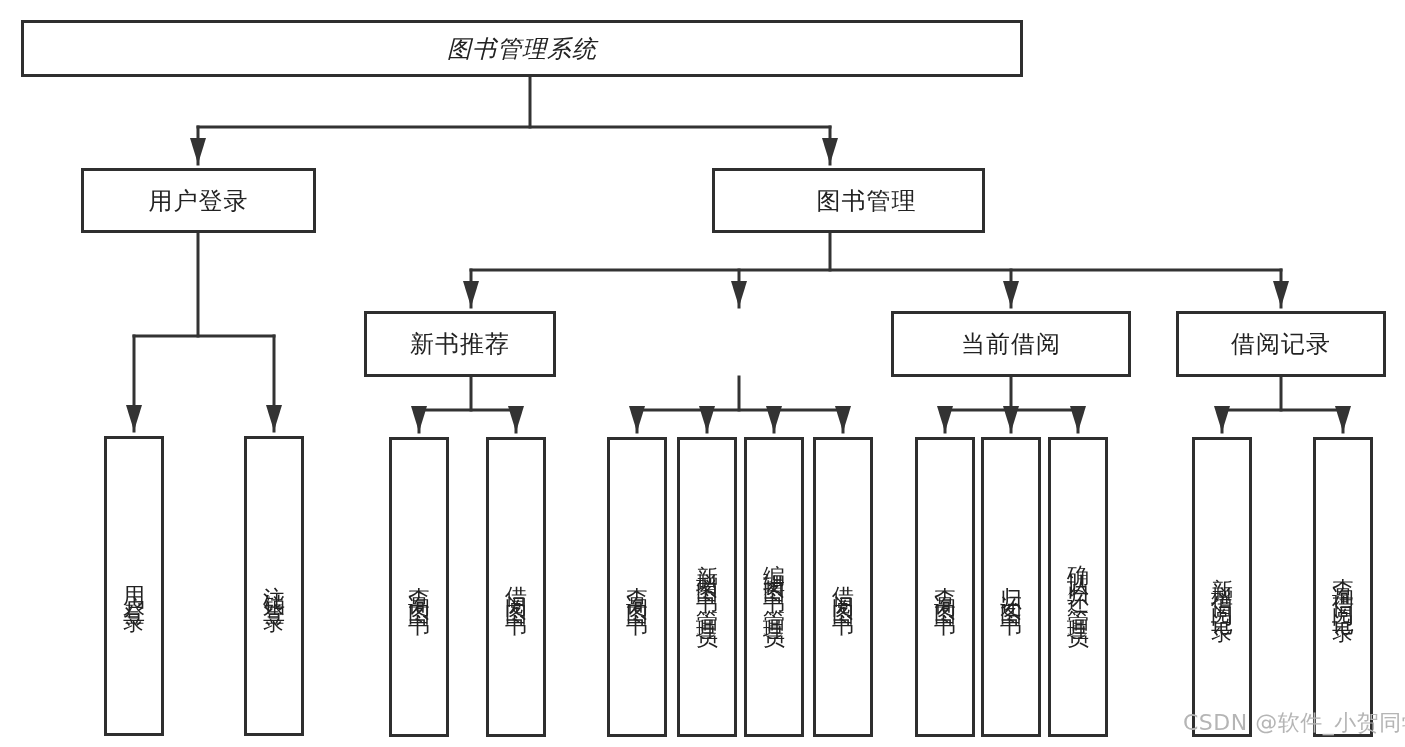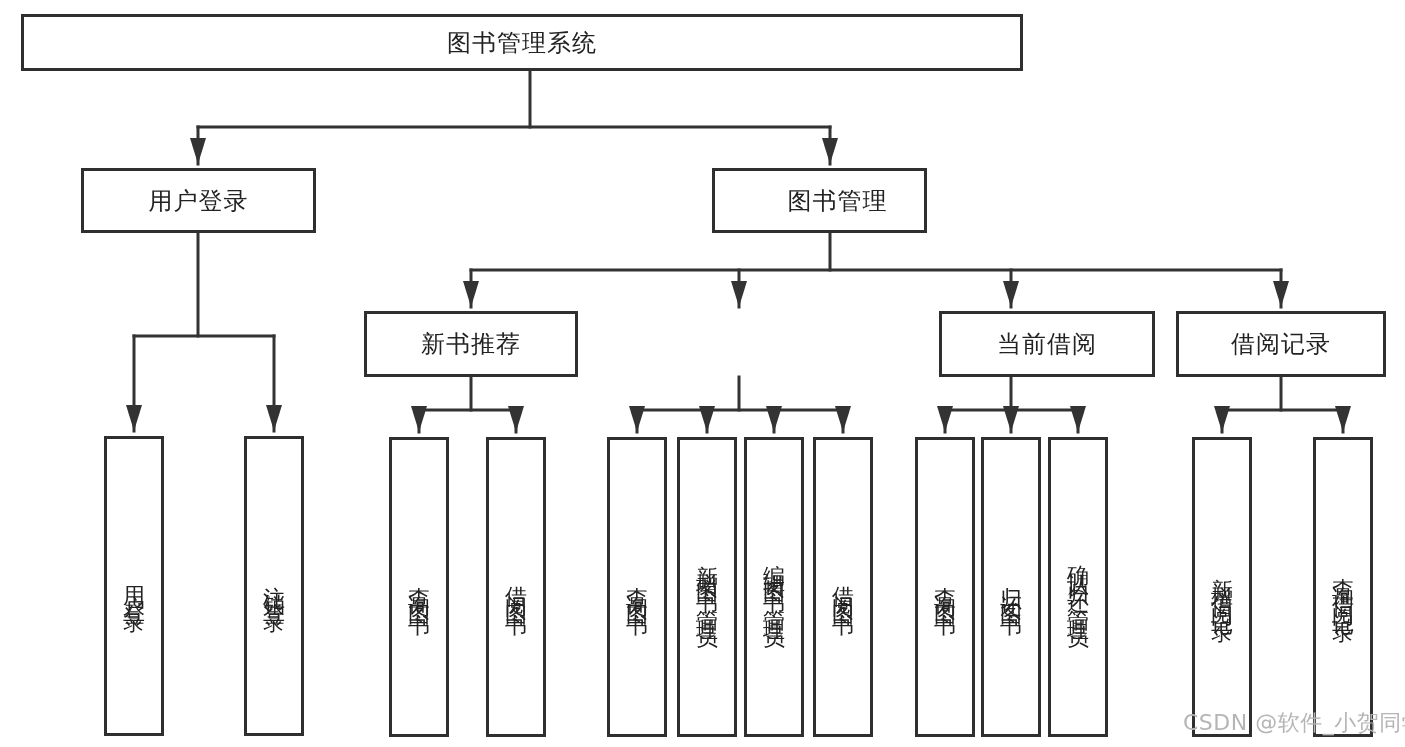--- a/index.html
+++ b/index.html
@@ -119,35 +119,35 @@
     <path class="conn" d="M945,410 V432" marker-end="url(#ah)"></path>
     <path class="conn" d="M1011,410 V432" marker-end="url(#ah)"></path>
     <path class="conn" d="M1078,410 V432" marker-end="url(#ah)"></path>
 
     <path class="conn" d="M1281,377 V410"></path>
     <path class="conn" d="M1222,410 H1343"></path>
     <path class="conn" d="M1222,410 V432" marker-end="url(#ah)"></path>
     <path class="conn" d="M1343,410 V432" marker-end="url(#ah)"></path>
   </svg>
 
-  <div class="box h" style="left:21px;top:14px;width:1002px;height:57px;">
+  <div class="box h" style="left:21px;top:20px;width:1002px;height:57px;font-style:italic;">
     <span>图书管理系统</span>
   </div>
 
   <div class="box h" style="left:81px;top:168px;width:235px;height:65px;">
     <span>用户登录</span>
   </div>
-  <div class="box h" style="left:712px;top:168px;width:215px;height:65px;padding-left:36px;">
+  <div class="box h" style="left:712px;top:168px;width:273px;height:65px;padding-left:36px;">
     <span>图书管理</span>
   </div>
 
-  <div class="box h" style="left:364px;top:311px;width:214px;height:66px;">
+  <div class="box h" style="left:364px;top:311px;width:192px;height:66px;">
     <span>新书推荐</span>
   </div>
-  <div class="box h" style="left:939px;top:311px;width:216px;height:66px;">
+  <div class="box h" style="left:891px;top:311px;width:240px;height:66px;">
     <span>当前借阅</span>
   </div>
   <div class="box h" style="left:1176px;top:311px;width:210px;height:66px;">
     <span>借阅记录</span>
   </div>
 
   <div class="box v" style="left:104px;top:436px;width:60px;height:300px;">
     <span>用户登录</span>
   </div>
   <div class="box v" style="left:244px;top:436px;width:60px;height:300px;">

